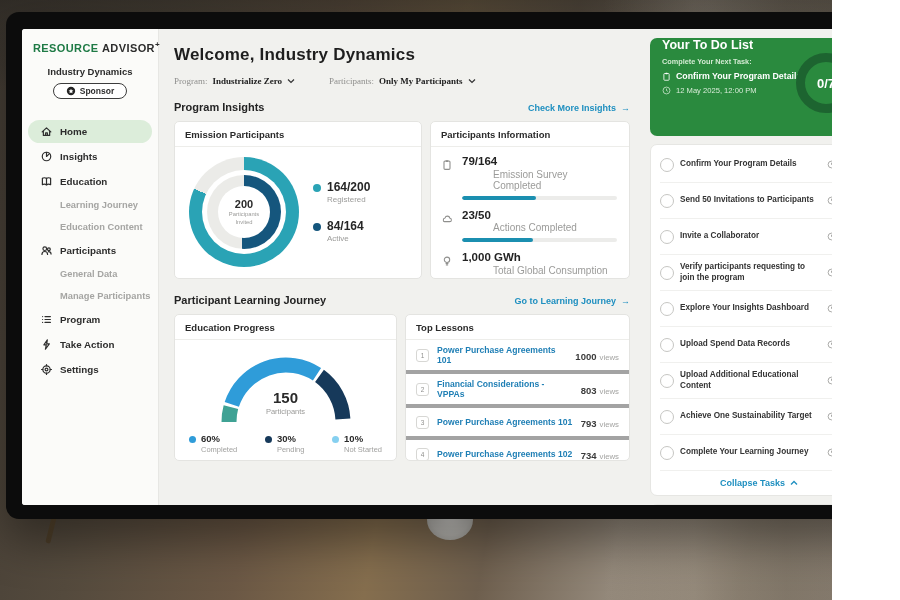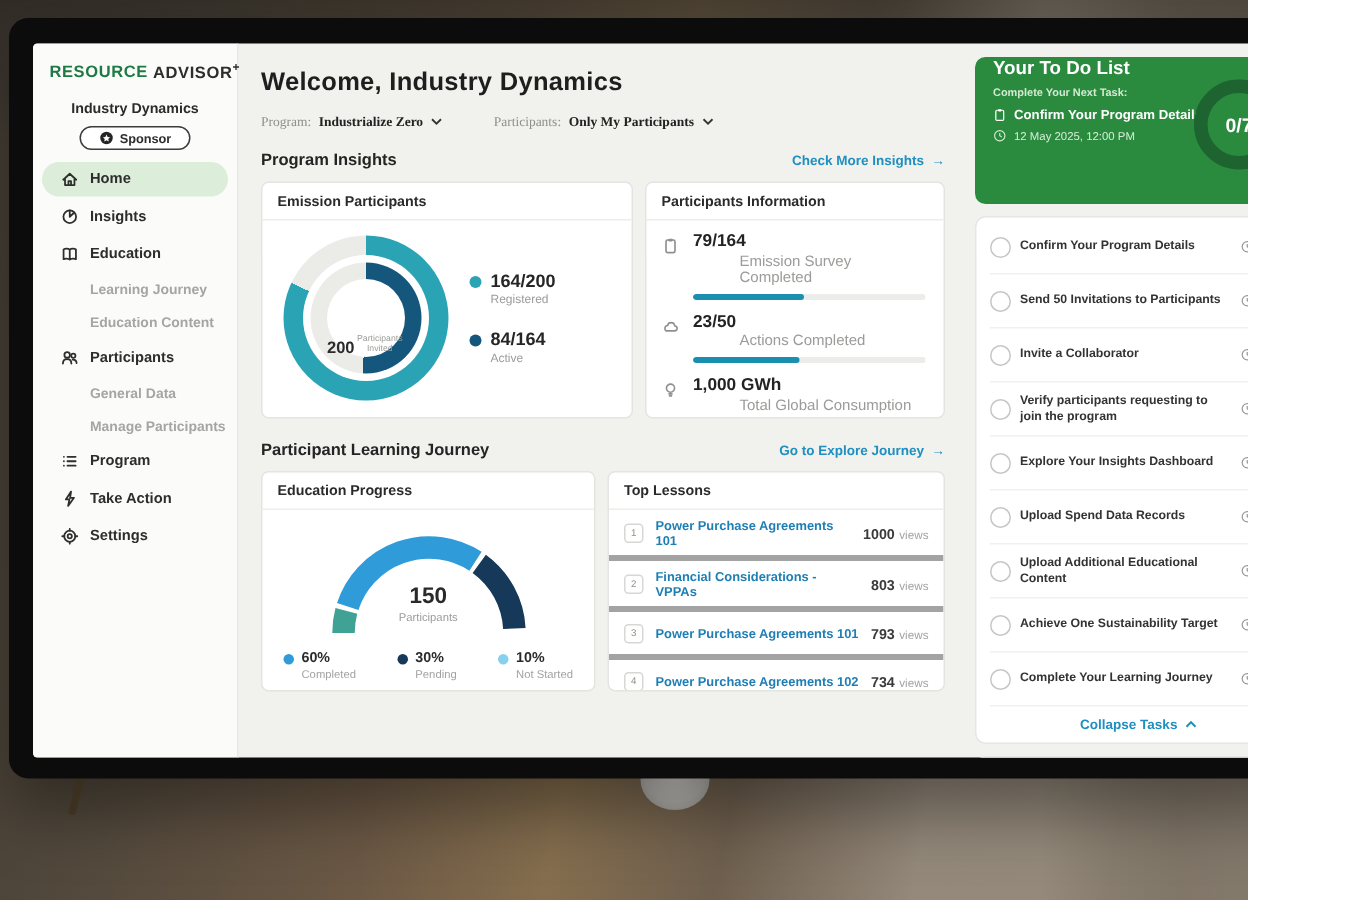--- a/index.html
+++ b/index.html
@@ -20,21 +20,21 @@
 
   
   .sidebar{width:137px;flex:0 0 137px;background:#fbfbf9;border-right:1px solid #e7e7e4;padding-top:9px;box-sizing:border-box;}
   .logo{padding:2px 0 0 11px;font-size:11px;font-weight:bold;letter-spacing:.4px;white-space:nowrap;}
   .logo .g{color:#1e7a45;}
   .logo .d{color:#2d2d2d;}
   .logo sup{font-size:8px;}
   .org{margin-top:12px;text-align:center;font-size:9.5px;font-weight:bold;color:#2b2b2b;}
   .badge{margin:6px auto 0;width:64px;display:flex;align-items:center;justify-content:center;gap:4px;
     border:1.4px solid #3c3c3c;border-radius:11px;padding:2px 4px;font-size:8.5px;font-weight:bold;color:#2e2e2e;background:#fff;}
-  .nav{margin-top:8px;}
+  .nav{margin-top:21px;}
   .nav-item{display:flex;align-items:center;gap:7px;margin:2px 6px;padding:5px 6px 5px 12px;border-radius:14px;
     font-size:9.8px;font-weight:bold;color:#2d2d2d;cursor:pointer;white-space:nowrap;}
   .nav-item.active{background:#dcedda;}
   .nav-item.sub{padding-left:32px;color:#a5a5a3;font-weight:600;font-size:9.3px;}
   .nicon{width:13px;height:13px;display:inline-flex;align-items:center;justify-content:center;flex:0 0 13px;}
   .nicon svg{width:13px;height:13px;}
 
   
   .main{flex:1;padding:8px 12px 0 15px;box-sizing:border-box;position:relative;}
   .welcome{font-size:17px;font-weight:bold;color:#1e1e1e;margin:8px 0 0;letter-spacing:.2px;}
@@ -51,21 +51,21 @@
   .card{background:#fff;border:1px solid #e4e4e1;border-radius:5px;box-sizing:border-box;}
   .card-h{padding:7px 10px 6px;font-size:9.5px;font-weight:bold;color:#2a2a2a;border-bottom:1px solid #ededEA;}
 
   .card-invited{width:248px;height:158px;}
   .invited-body{display:flex;align-items:center;padding:10px 8px 0 14px;gap:14px;}
   .donut{position:relative;width:110px;height:110px;}
   .dring{position:absolute;border-radius:50%;}
   .d1{inset:0;}
   .w1{inset:13px;background:#fff;}
   .d2{inset:18px;}
-  .w2{inset:29px;background:#fff;display:flex;flex-direction:row;align-items:flex-end;justify-content:center;text-align:center;}
+  .w2{inset:29px;background:#fff;display:flex;flex-direction:column;align-items:center;justify-content:center;text-align:center;}
   .dval{font-size:11px;font-weight:bold;color:#2a2a2a;}
   .dlab{font-size:5.8px;color:#9b9b99;margin-top:1px;line-height:1.3;width:44px;}
   .dlegend{display:flex;flex-direction:column;gap:16px;}
   .litem{display:flex;gap:6px;align-items:flex-start;}
   .ldot{width:8px;height:8px;border-radius:50%;margin-top:3px;flex:0 0 8px;}
   .lval{font-size:12px;font-weight:bold;color:#262626;line-height:1;}
   .llab{font-size:8px;color:#9b9b99;margin-top:2px;}
 
   .card-pinfo{flex:1;height:158px;}
   .pinfo-body{padding:8px 12px 0 10px;}
@@ -322,21 +322,21 @@
                     <div class="plab">Total Global Consumption</div>
                   </div>
                 </div>
               </div>
           </div>
         </div>
 
         <div class="section-row">
           <div class="section-title">Participant Learning Journey</div>
           <div class="tlink">
-            <span>Go to Explore Journey</span>
+            <span>Go to Learning Journey</span>
             <span>→</span>
           </div>
         </div>
 
         <div class="cards-row">
           <div class="card card-edu">
             <div class="card-h">Education Progress</div>
             <div class="gauge-wrap">
               <svg id="gauge-svg" width="150" height="82" viewBox="0 0 150 82">
                   <path d="M 18.0 76.0 A 57 57 0 0 1 19.9 61.2" stroke="#3fa294" stroke-width="15" fill="none"></path>

